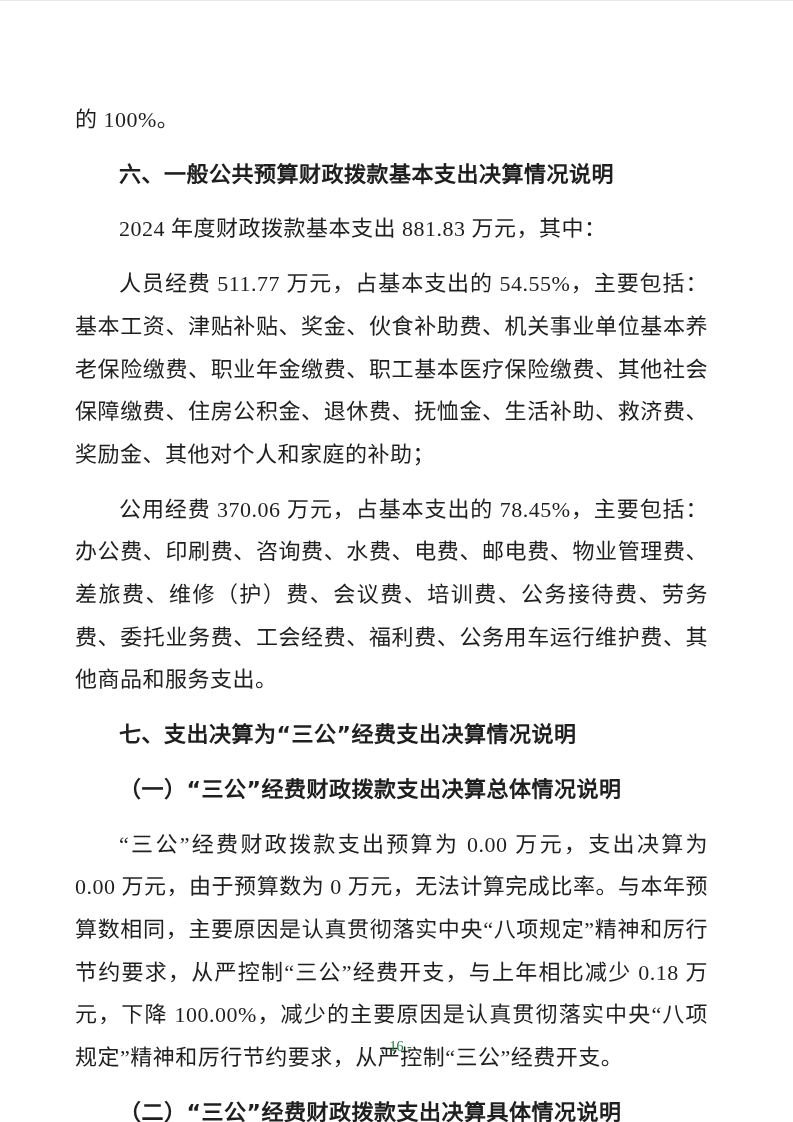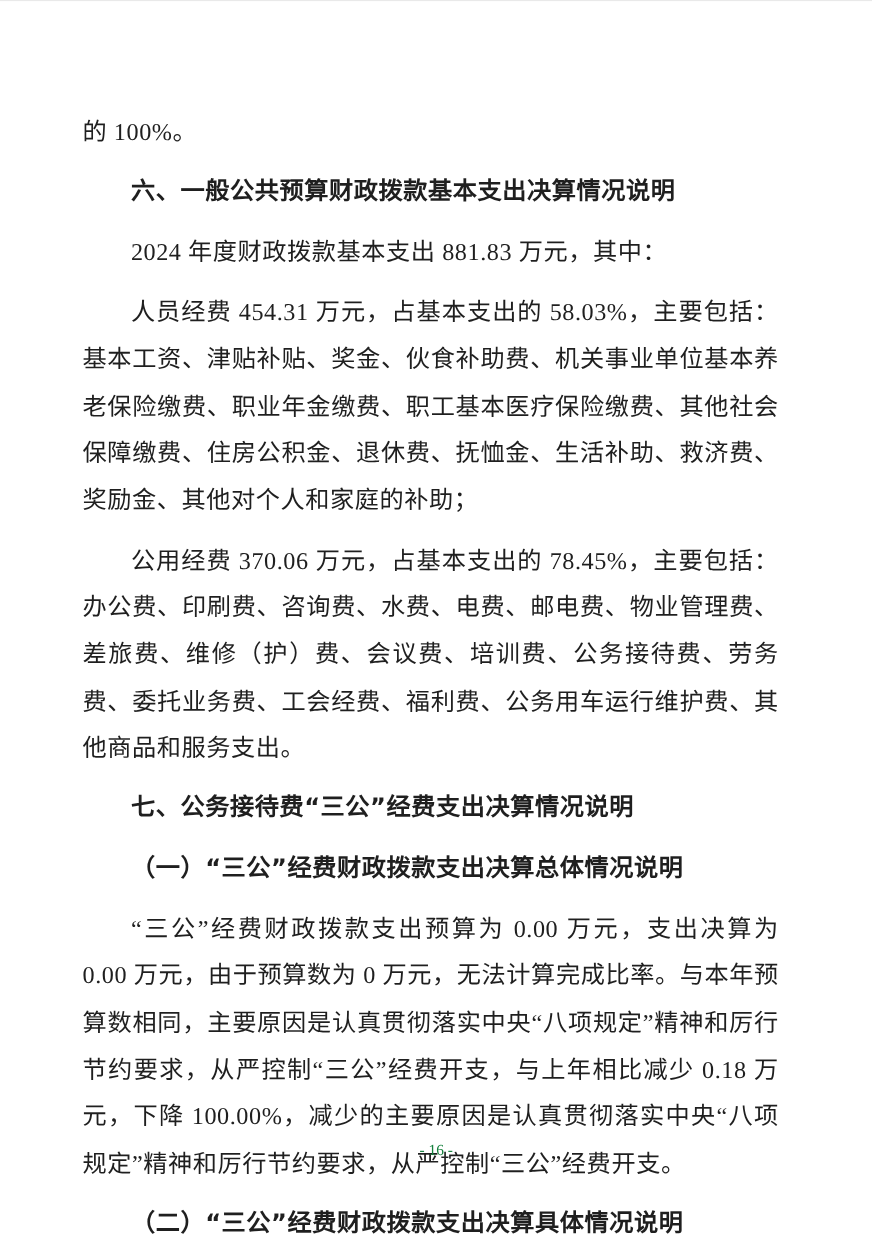--- a/index.html
+++ b/index.html
@@ -51,25 +51,25 @@
 </head>
 <body>
 
 <div class="page">
   <p class="para">的 100%。</p>
 
   <p class="para heading indent">六、一般公共预算财政拨款基本支出决算情况说明</p>
 
   <p class="para indent">2024 年度财政拨款基本支出 881.83 万元，其中：</p>
 
-  <p class="para indent">人员经费 454.31 万元，占基本支出的 58.03%，主要包括：基本工资、津贴补贴、奖金、伙食补助费、机关事业单位基本养老保险缴费、职业年金缴费、职工基本医疗保险缴费、其他社会保障缴费、住房公积金、退休费、抚恤金、生活补助、救济费、奖励金、其他对个人和家庭的补助；</p>
+  <p class="para indent">人员经费 511.77 万元，占基本支出的 54.55%，主要包括：基本工资、津贴补贴、奖金、伙食补助费、机关事业单位基本养老保险缴费、职业年金缴费、职工基本医疗保险缴费、其他社会保障缴费、住房公积金、退休费、抚恤金、生活补助、救济费、奖励金、其他对个人和家庭的补助；</p>
 
   <p class="para indent">公用经费 370.06 万元，占基本支出的 78.45%，主要包括：办公费、印刷费、咨询费、水费、电费、邮电费、物业管理费、差旅费、维修（护）费、会议费、培训费、公务接待费、劳务费、委托业务费、工会经费、福利费、公务用车运行维护费、其他商品和服务支出。</p>
 
-  <p class="para heading indent">七、公务接待费“三公”经费支出决算情况说明</p>
+  <p class="para heading indent">七、支出决算为“三公”经费支出决算情况说明</p>
 
   <p class="para heading indent">（一）“三公”经费财政拨款支出决算总体情况说明</p>
 
   <p class="para indent">“三公”经费财政拨款支出预算为 0.00 万元，支出决算为 0.00 万元，由于预算数为 0 万元，无法计算完成比率。与本年预算数相同，主要原因是认真贯彻落实中央“八项规定”精神和厉行节约要求，从严控制“三公”经费开支，与上年相比减少 0.18 万元，下降 100.00%，减少的主要原因是认真贯彻落实中央“八项规定”精神和厉行节约要求，从严控制“三公”经费开支。</p>
 
   <p class="para heading indent">（二）“三公”经费财政拨款支出决算具体情况说明</p>
 
   <p class="para indent">1、因公出国（境）费支出预算为 0.00 万元，支出决算为 0.00</p>
 </div>
 

